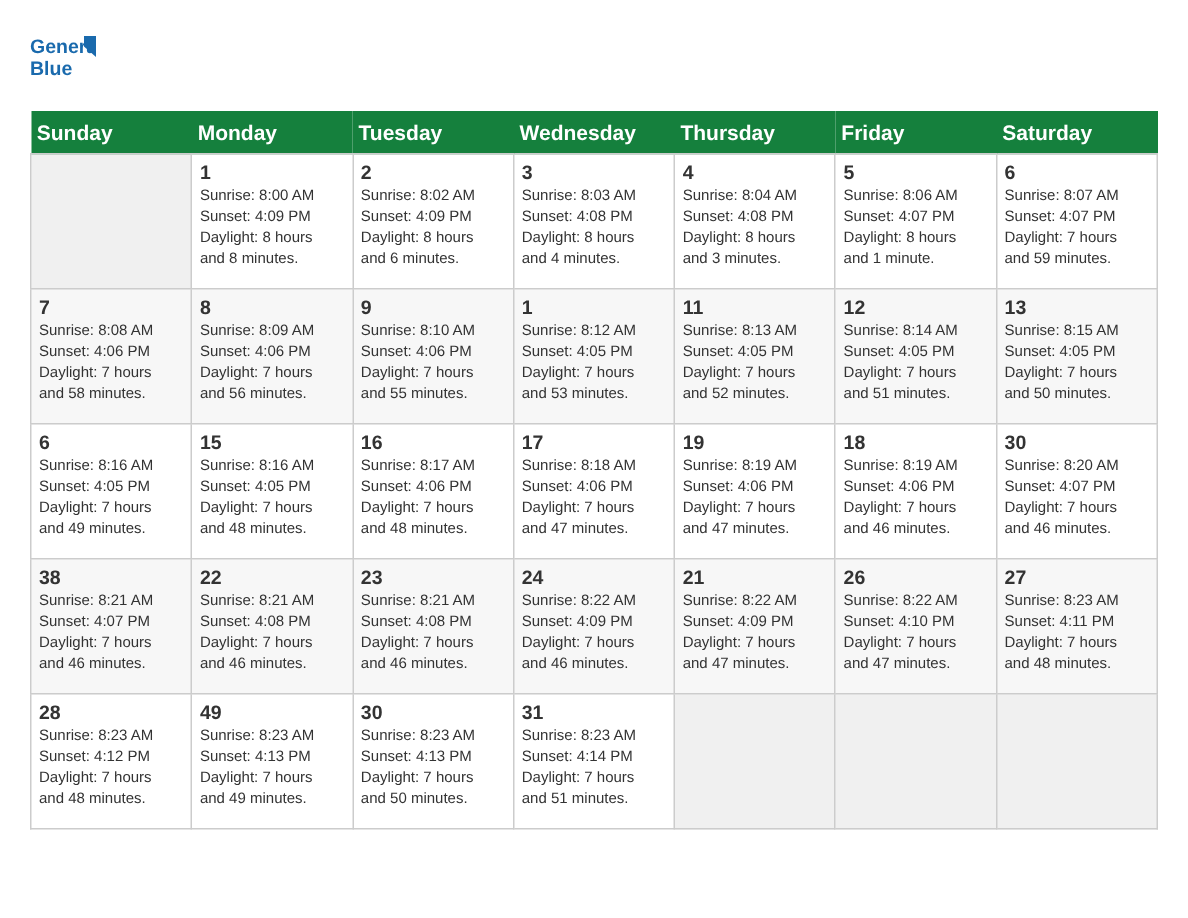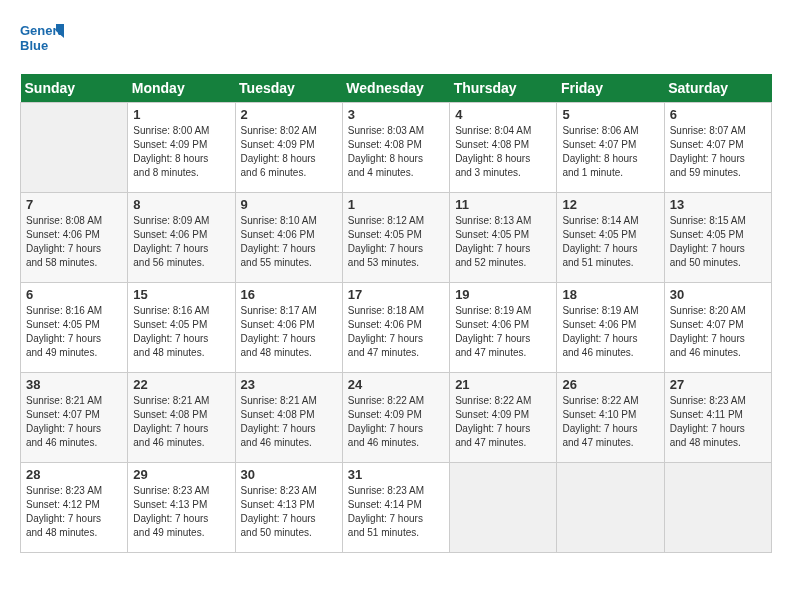--- a/index.html
+++ b/index.html
@@ -223,21 +223,21 @@
           <span class="day-number">27</span>
           <div class="cell-info">Sunrise: 8:23 AM<br>Sunset: 4:11 PM<br>Daylight: 7 hours<br>and 48 minutes.</div>
         </td>
       </tr>
       <tr>
         <td>
           <span class="day-number">28</span>
           <div class="cell-info">Sunrise: 8:23 AM<br>Sunset: 4:12 PM<br>Daylight: 7 hours<br>and 48 minutes.</div>
         </td>
         <td>
-          <span class="day-number">29</span>
+          <span class="day-number">49</span>
           <div class="cell-info">Sunrise: 8:23 AM<br>Sunset: 4:13 PM<br>Daylight: 7 hours<br>and 49 minutes.</div>
         </td>
         <td>
           <span class="day-number">30</span>
           <div class="cell-info">Sunrise: 8:23 AM<br>Sunset: 4:13 PM<br>Daylight: 7 hours<br>and 50 minutes.</div>
         </td>
         <td>
           <span class="day-number">31</span>
           <div class="cell-info">Sunrise: 8:23 AM<br>Sunset: 4:14 PM<br>Daylight: 7 hours<br>and 51 minutes.</div>
         </td>

